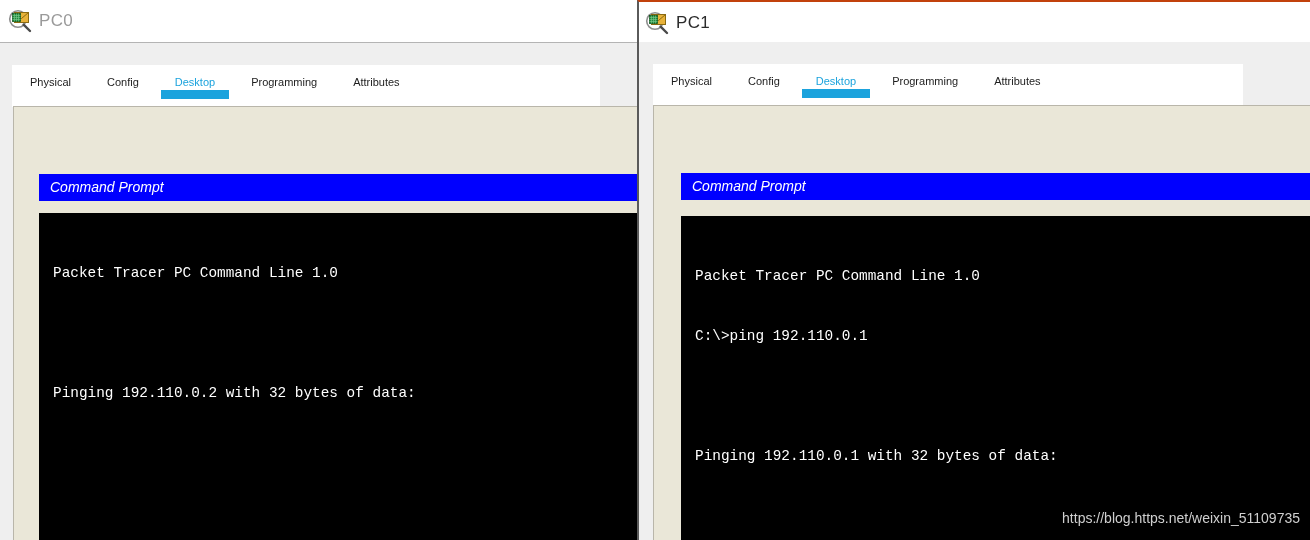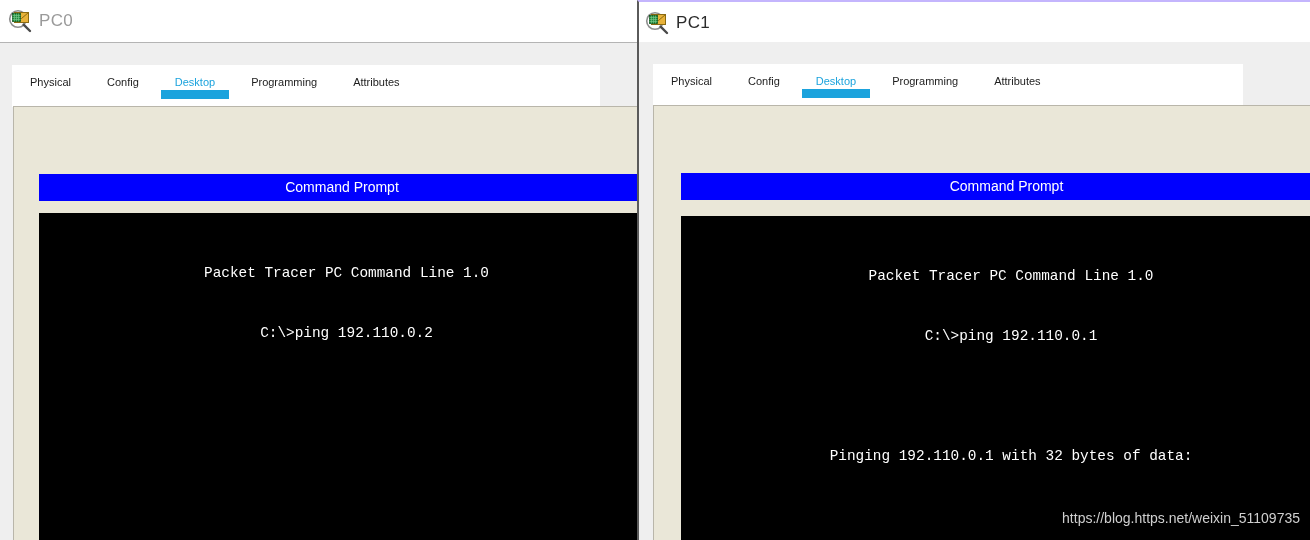--- a/index.html
+++ b/index.html
@@ -13,40 +13,39 @@
     position: relative;
     overflow: hidden;
     font-family: "Liberation Sans", sans-serif;
   }
 
   
   .pt-window {
     position: absolute;
     background: #fef9c3;
     box-sizing: border-box;
-    text-align: center;
   }
 
   
   #window-pc0 {
     left: 0px;
     top: 0px;
     width: 640px;
     height: 540px;
     z-index: 1;
   }
   
   #window-pc1 {
     left: 637px;
     top: 0px;
     width: 673px;
     height: 540px;
     z-index: 2;
     border-left: 2px solid #5a5a5a;
-    border-top: 2px solid #c4b5fd;
+    border-top: 2px solid #c2410c;
   }
 
   
   .win-titlebar {
     height: 42px;
     background: #ffffff;
     display: flex;
     align-items: center;
     padding-left: 8px;
     box-sizing: border-box;
@@ -144,25 +143,26 @@
     border-right: none;
   }
 
   
   .cmd-titlebar {
     position: absolute;
     background: #0000ff;
     color: #ffffff;
     font-size: 14px;
     line-height: 26px;
-    padding-left: 5px;
+    padding-left: 11px;
     box-sizing: border-box;
     white-space: nowrap;
     overflow: hidden;
     font-family: "Liberation Sans", sans-serif;
+    font-style: italic;
   }
   #window-pc0 .cmd-titlebar { left: 25px; top: 67px; width: 601px; height: 27px; }
   #window-pc1 .cmd-titlebar { left: 27px; top: 67px; width: 646px; height: 27px; }
 
   .terminal {
     position: absolute;
     background: #000000;
     color: #ffffff;
     overflow: hidden;
     box-sizing: border-box;
@@ -216,22 +216,22 @@
       <div class="tab">Config</div>
       <div class="tab active">Desktop</div>
       <div class="tab">Programming</div>
       <div class="tab">Attributes</div>
     </div>
 
     <div class="panel">
       <div class="cmd-titlebar">Command Prompt</div>
       <div class="terminal">
         <div class="term-line">Packet Tracer PC Command Line 1.0</div>
-        <div class="term-line">C:\&gt;ping 192.110.0.2</div>
-        <div class="term-line blank">&nbsp;</div>
+        <div class="term-line blank">&nbsp;</div>
+        <div class="term-line">Pinging 192.110.0.2 with 32 bytes of data:</div>
         <div class="term-line blank">&nbsp;</div>
         
         
         
         
         
         
         
         
         

